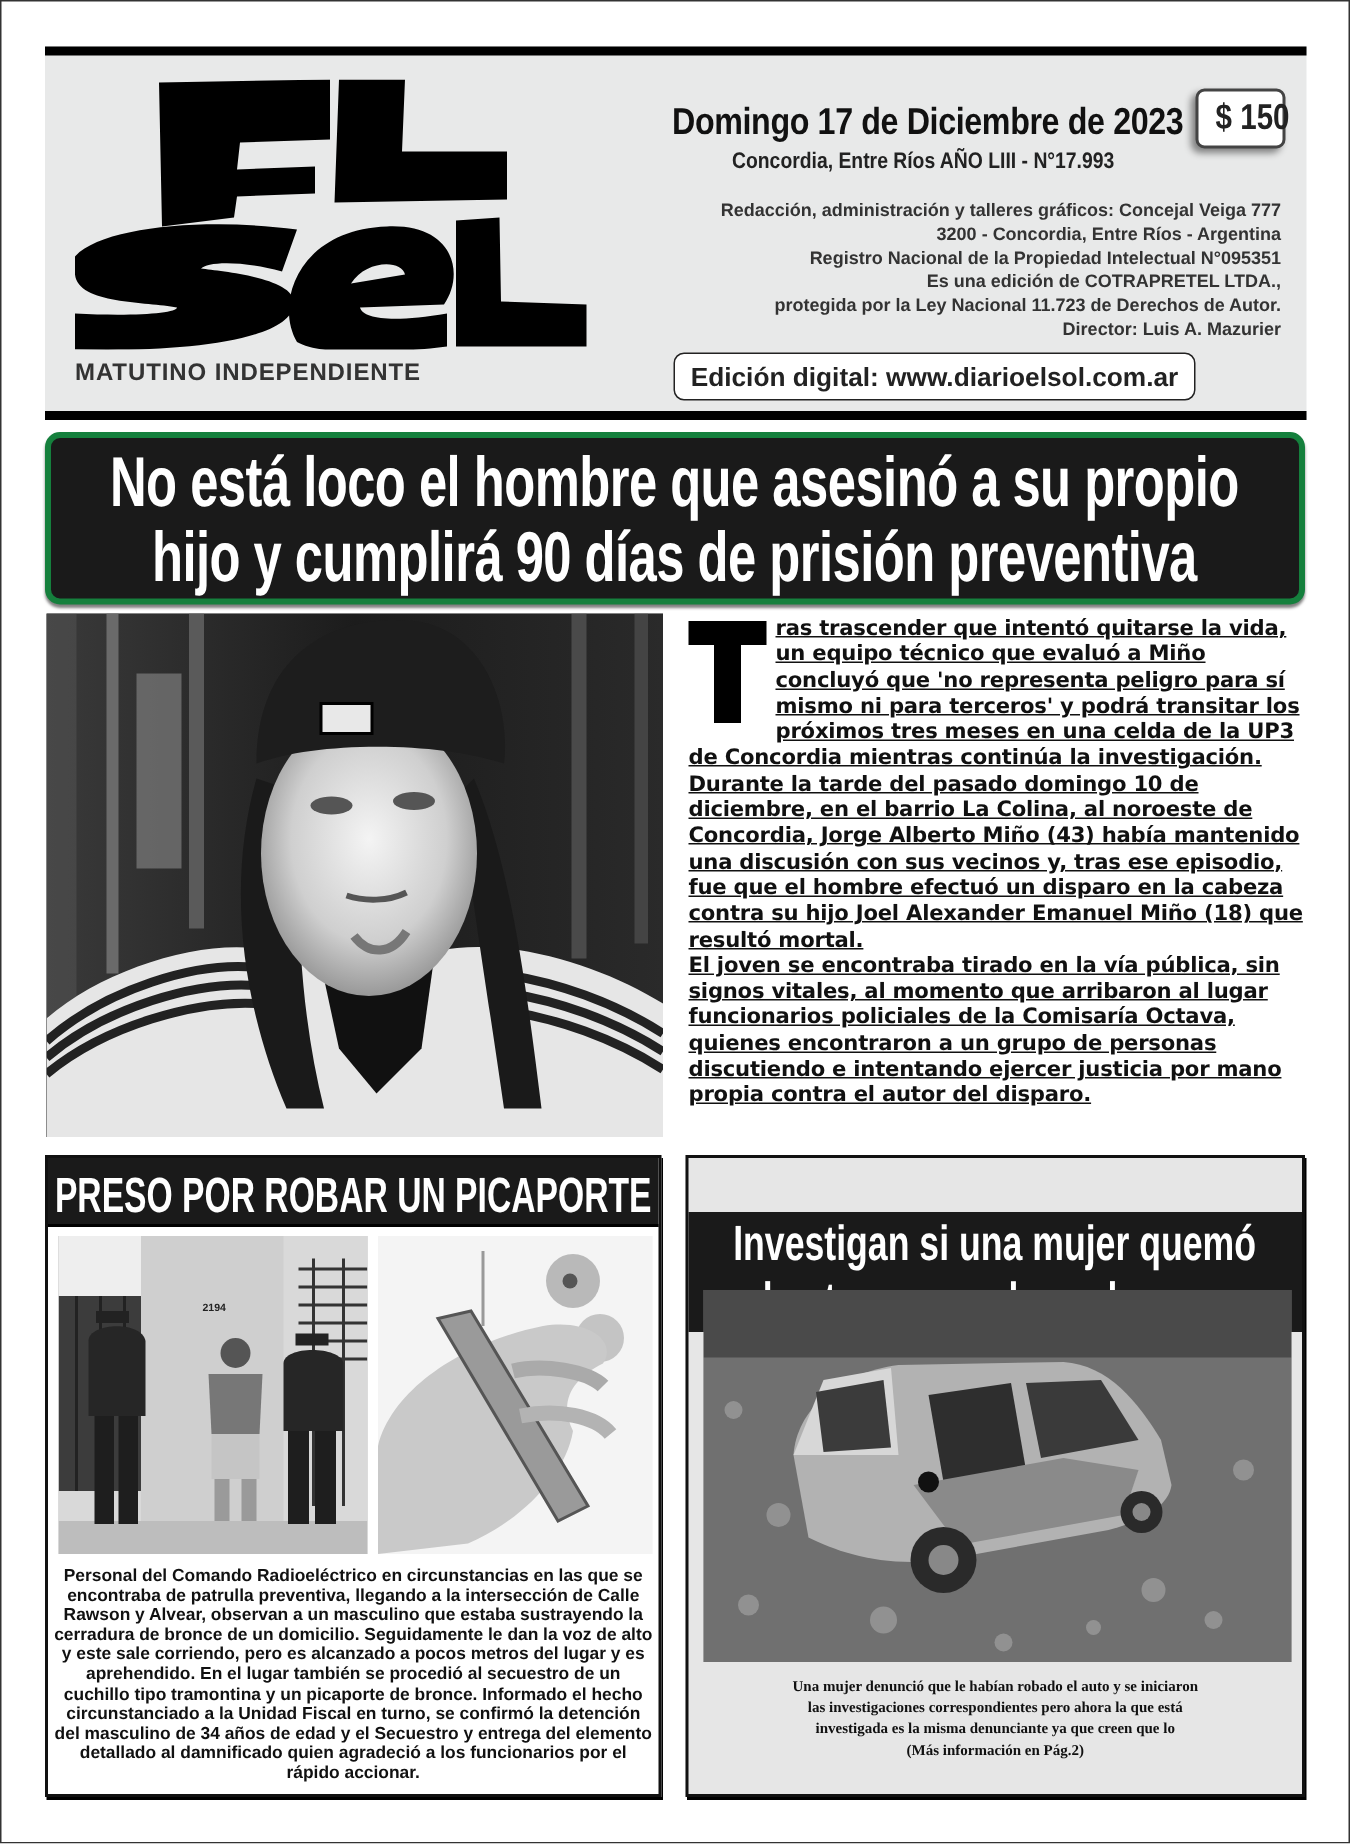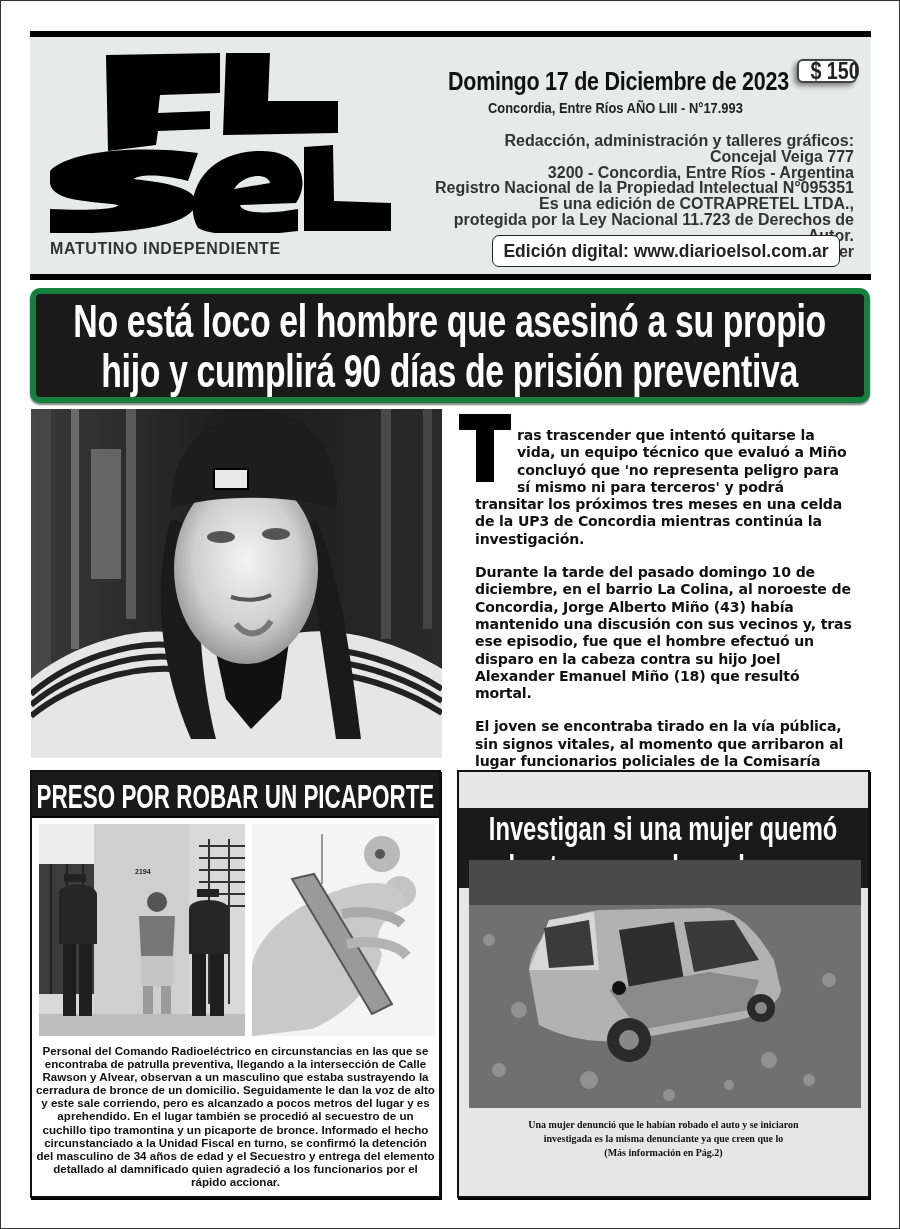--- a/index.html
+++ b/index.html
@@ -33,47 +33,47 @@
       font-size: 25px; color: #111; transform: scaleX(0.86); transform-origin: left top;
       white-space: nowrap; letter-spacing: -0.3px;
     }
     .place-line {
       position: absolute; left: 458px; top: 62px;
       font-family: "Liberation Sans", sans-serif; font-weight: bold;
       font-size: 15px; color: #222; transform: scaleX(0.86); transform-origin: left top;
       white-space: nowrap;
     }
     .price-badge {
-      position: absolute; left: 767px; top: 22px; width: 60px; height: 24px;
+      position: absolute; left: 767px; top: 22px; width: 60px; height: 40px;
       background: #fff; border: 2px solid #444; border-radius: 6px;
       box-shadow: -3px 3px 5px rgba(0,0,0,0.45);
       display: flex; align-items: center; justify-content: center; padding-left: 17px;
     }
     .price-badge span {
       font-family: "Liberation Sans", sans-serif; font-weight: bold; font-size: 24px;
       color: #222; transform: scaleX(0.82); display: inline-block; white-space: nowrap;
     }
     .imprint {
       position: absolute; right: 17px; top: 96px; width: 420px;
       text-align: right; font-family: "Liberation Sans", sans-serif; font-weight: bold;
-      font-size: 16px; line-height: 15.8px; color: #333;
+      font-size: 12px; line-height: 15.8px; color: #333;
     }
     .digital-edition {
-      position: absolute; left: 462px; top: 198px; width: 348px; height: 32px;
+      position: absolute; left: 419px; top: 198px; width: 348px; height: 32px;
       background: #fff; border: 1.5px solid #222; border-radius: 7px;
       display: flex; align-items: center; justify-content: center;
       font-family: "Liberation Sans", sans-serif; font-weight: bold; font-size: 17.5px; color: #222;
       white-space: nowrap;
     }
 
     
     .main-headline {
       position: absolute; left: 30px; top: 288px; width: 840px; height: 115px;
       background: #1a1a1a; border-radius: 10px;
-      border: 6px solid #15803d;
+      border: 4px solid #15803d;
       box-shadow: 0 2px 2px rgba(0,0,0,0.5);
       display: flex; align-items: center; justify-content: center;
     }
     .main-headline h1 {
       font-family: "Liberation Sans", sans-serif; font-weight: bold;
       color: #fff; font-size: 47px; line-height: 50px; text-align: center;
       transform: scaleX(0.72); white-space: nowrap; letter-spacing: -0.5px;
     }
 
     
@@ -87,21 +87,21 @@
       font-family: "DejaVu Sans", sans-serif; font-weight: bold;
       font-size: 14.1px; line-height: 17.3px; color: #111;
       letter-spacing: -0.15px;
     }
     .drop-cap {
       float: left; width: 52px; height: 68px; margin: 3px 6px 0 0;
       position: relative;
     }
     .drop-cap .bar { position: absolute; left: 0; top: 0; width: 52px; height: 16px; background: #000; }
     .drop-cap .stem { position: absolute; left: 17px; top: 0; width: 18px; height: 68px; background: #000; }
-    .lead-text p { margin: 16px; }
+    .lead-text p { margin: 0; text-decoration: underline; }
 
     
     .story-left {
       position: absolute; left: 30px; top: 770px; width: 411px; height: 428px;
       border: 2px solid #111; background: #fff;
       box-shadow: 1px 2px 0 #000;
     }
     .story-left .hd {
       height: 46px; background: #1a1a1a; display: flex; align-items: flex-end; justify-content: center;
       border-bottom: 2px solid #000;
@@ -347,16 +347,17 @@
       <circle cx="160" cy="180" r="22" fill="#2a2a2a"></circle>
         <circle cx="160" cy="180" r="10" fill="#888"></circle>
       <circle cx="292" cy="148" r="14" fill="#2a2a2a"></circle>
         <circle cx="292" cy="148" r="6" fill="#888"></circle>
       <circle cx="150" cy="128" r="7" fill="#111"></circle>
     </svg>
   </figure>
 
   <div class="caption">
     <div>Una mujer denunció que le habían robado el auto y se iniciaron</div>
+    <div>las investigaciones correspondientes pero ahora la que está</div>
     <div>investigada es la misma denunciante ya que creen que lo</div>
     <div>(Más información en Pág.2)</div>
   </div>
 </section>
 
 </body></html>

